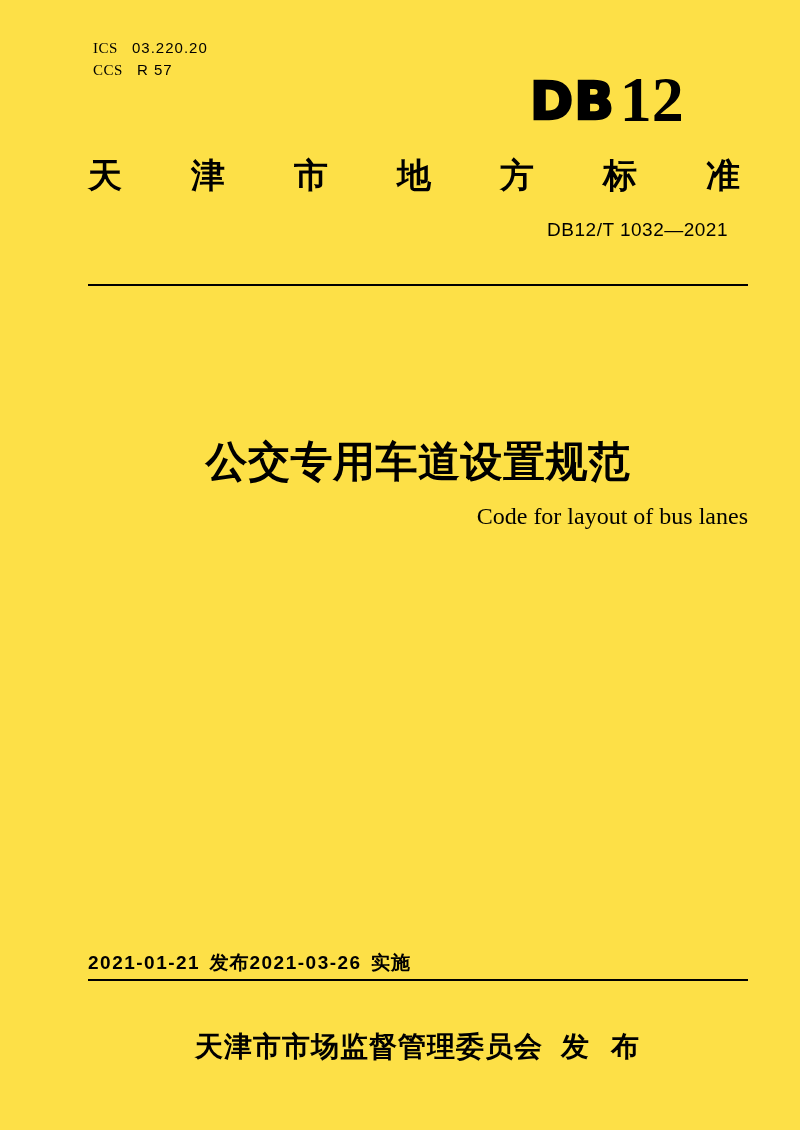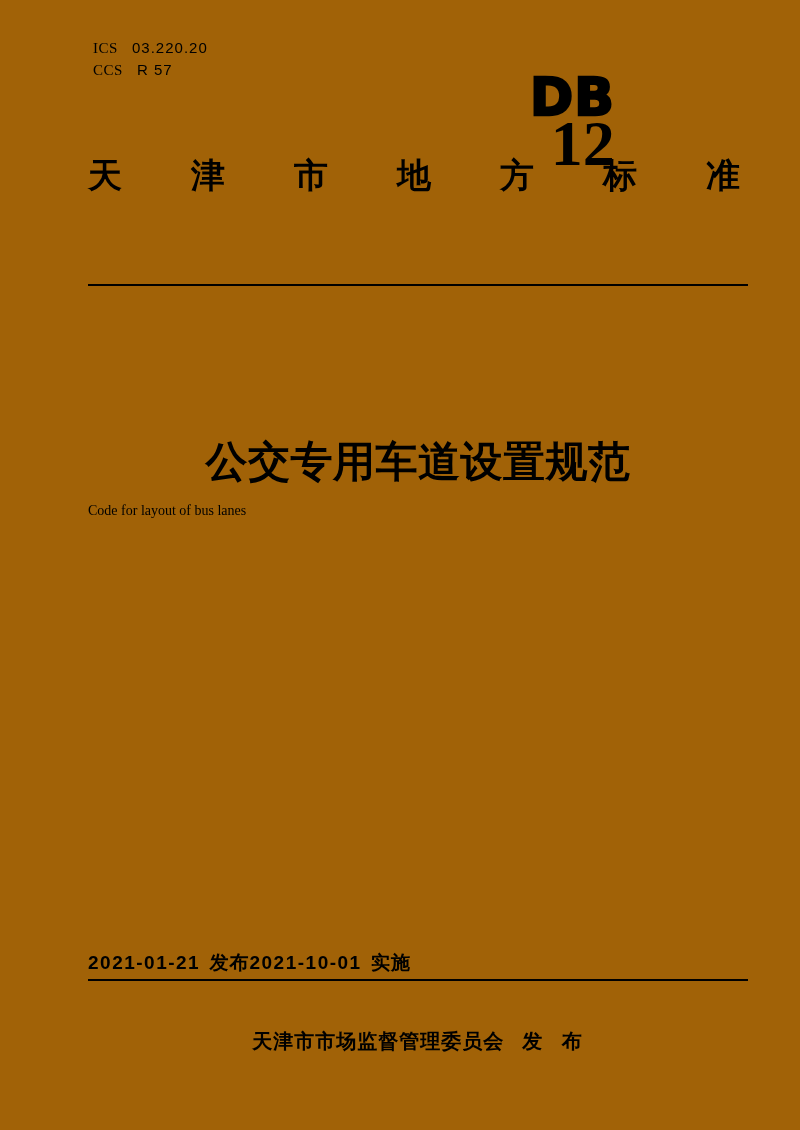--- a/index.html
+++ b/index.html
@@ -4,30 +4,30 @@
 <style>
   * { margin: 0; padding: 0; box-sizing: border-box; }
   html, body { background: #ffffff; }
   body {
     width: 800px; height: 1130px;
     font-family: "Liberation Sans", sans-serif;
     color: #000;
     position: relative;
     overflow: hidden;
   }
-  .page { position: absolute; inset: 0; background: #a16207; }
+  .page { position: absolute; inset: 0; background: #fde047; }
 
   
   .codes { position: absolute; left: 93px; top: 37px; font-size: 15px; line-height: 22px; }
   .codes .row { white-space: nowrap; }
   .codes .lbl { font-family: "Liberation Serif", serif; letter-spacing: 0.5px; }
   .codes .val { font-family: "Liberation Sans", sans-serif; margin-left: 10px; letter-spacing: 1px; }
 
   
-  .logo { position: absolute; left: 530px; top: 74px; height: 50px; display: flex; align-items: flex-end; flex-direction: column; }
+  .logo { position: absolute; left: 530px; top: 74px; height: 50px; display: flex; align-items: flex-end; }
   .logo-db {
     font-family: "DejaVu Sans", sans-serif;
     font-weight: 900; font-size: 52px; line-height: 46px;
     letter-spacing: 1px; -webkit-text-stroke: 2.5px #000;
   }
   .logo-num {
     font-family: "Liberation Serif", serif;
     font-weight: 700; font-size: 64px; line-height: 48px; margin-left: 5px; text-align: center;
   }
 
@@ -48,38 +48,38 @@
   .rule-top { top: 284px; }
   .rule-bottom { top: 979px; }
 
   
   .title {
     position: absolute; left: 88px; top: 434px; width: 660px;
     text-align: center; font-size: 42px; font-weight: 700; letter-spacing: 0.5px;
   }
   .subtitle {
     position: absolute; left: 88px; top: 503px; width: 660px;
-    text-align: left; font-family: "Liberation Serif", serif;
-    font-size: 14px; font-weight: 400;
+    text-align: right; font-family: "Liberation Serif", serif;
+    font-size: 24px; font-weight: 400;
   }
 
   
   .dates {
     position: absolute; left: 88px; top: 950px; width: 660px;
     display: flex; 
     font-size: 19px; font-weight: 600; line-height: 26px;
   }
   .dates .num { letter-spacing: 1.5px; }
   .dates .cn { margin-left: 4px; letter-spacing: 1px; }
 
   
   .publisher {
     position: absolute; left: 88px; top: 1028px; width: 660px;
     display: flex; justify-content: center; align-items: baseline;
-    font-size: 20px; font-weight: 700; letter-spacing: 1px;
+    font-size: 28px; font-weight: 700; letter-spacing: 1px;
   }
   .publisher .pub-label { margin-left: 18px; word-spacing: 10px; letter-spacing: 2px; white-space: pre; }
 </style>
 </head>
 <body>
 
 <div class="page">
 
   <div class="codes">
     <div class="row">
@@ -100,33 +100,34 @@
   <div class="heading">
     <span>天</span>
     <span>津</span>
     <span>市</span>
     <span>地</span>
     <span>方</span>
     <span>标</span>
     <span>准</span>
   </div>
 
+  <div class="docnum">DB12/T 1032—2021</div>
 
   <div class="rule rule-top"></div>
 
   <div class="title">公交专用车道设置规范</div>
   <div class="subtitle">Code for layout of bus lanes</div>
 
   <div class="dates">
     <div>
       <span class="num">2021-01-21</span>
       <span class="cn">发布</span>
     </div>
     <div>
-      <span class="num">2021-10-01</span>
+      <span class="num">2021-03-26</span>
       <span class="cn">实施</span>
     </div>
   </div>
 
   <div class="rule rule-bottom"></div>
 
   <div class="publisher">
     <span>天津市市场监督管理委员会</span>
     <span class="pub-label">发 布</span>
   </div>

